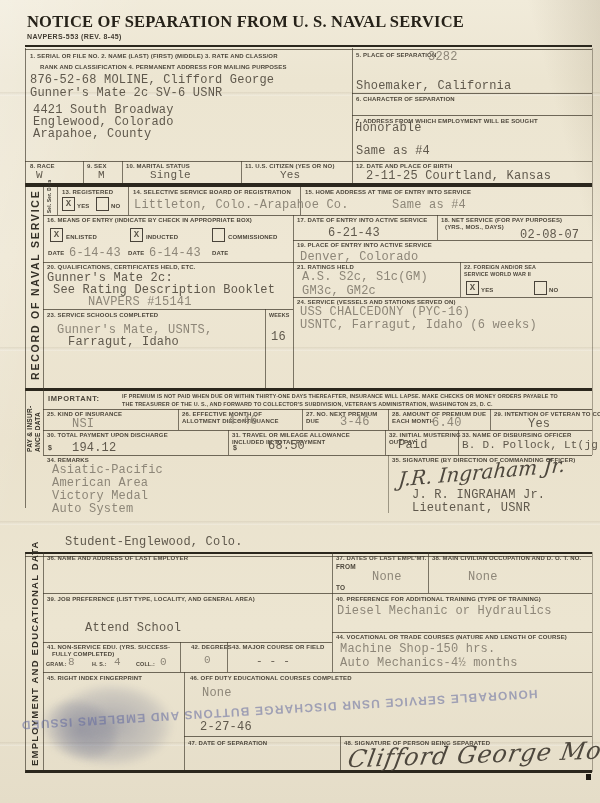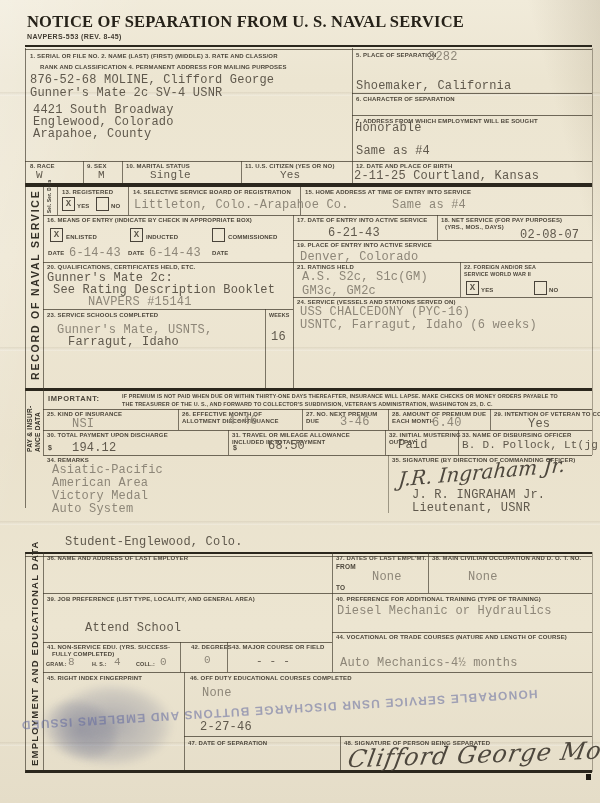--- a/index.html
+++ b/index.html
@@ -107,21 +107,21 @@
   <div class="vl" style="left:332px;top:552px;height:120px"></div>
   <div class="vl" style="left:428px;top:552px;height:41px"></div>
   <div class="vl" style="left:180px;top:642px;height:30px"></div>
   <div class="vl" style="left:227px;top:642px;height:30px"></div>
   <div class="vl" style="left:184px;top:672px;height:98px"></div>
   <div class="vl" style="left:340px;top:736px;height:34px"></div>
 
   <div class="lab" style="left:30px;top:53px">1.  SERIAL OR FILE NO.       2.  NAME  (LAST)   (FIRST)   (MIDDLE)       3.  RATE AND CLASS/OR</div>
   <div class="lab" style="left:40px;top:64px">RANK AND CLASSIFICATION       4.  PERMANENT ADDRESS FOR MAILING PURPOSES</div>
   <div class="t big" style="left:30px;top:73px">876-52-68 MOLINE, Clifford George</div>
-  <div class="t big" style="left:30px;top:86px">Gunner's Mate 2c SV-4 USNR</div>
+  <div class="t big" style="left:30px;top:86px">Gunner's Mate 2c SV-6 USNR</div>
   <div class="t big" style="left:33px;top:103px">4421 South Broadway</div>
   <div class="t big" style="left:33px;top:115px">Englewood, Colorado</div>
   <div class="t big" style="left:33px;top:127px">Arapahoe, County</div>
 
   <div class="lab" style="left:356px;top:52px">5.  PLACE OF SEPARATION</div>
   <div class="t faint big" style="left:428px;top:50px">3282</div>
   <div class="t big" style="left:356px;top:79px">Shoemaker, California</div>
   <div class="lab" style="left:356px;top:96px">6.  CHARACTER OF SEPARATION</div>
   <div class="t big" style="left:355px;top:121px">Honorable</div>
   <div class="lab" style="left:356px;top:118px">7.  ADDRESS FROM WHICH EMPLOYMENT WILL BE SOUGHT</div>
@@ -129,21 +129,21 @@
 
   <div class="lab" style="left:30px;top:163px">8.  RACE</div>
   <div class="t" style="left:36px;top:169px">W</div>
   <div class="lab" style="left:87px;top:163px">9.  SEX</div>
   <div class="t" style="left:98px;top:169px">M</div>
   <div class="lab" style="left:126px;top:163px">10.  MARITAL STATUS</div>
   <div class="t" style="left:150px;top:169px">Single</div>
   <div class="lab" style="left:245px;top:163px">11.  U.S. CITIZEN (YES OR NO)</div>
   <div class="t" style="left:280px;top:169px">Yes</div>
   <div class="lab" style="left:356px;top:163px">12.  DATE AND PLACE OF BIRTH</div>
-  <div class="t big" style="left:354px;top:169px">2-11-25 Courtland, Kansas</div>
+  <div class="t big" style="left:366px;top:169px">2-11-25 Courtland, Kansas</div>
 
   <div class="side" style="left:29px;top:380px">RECORD OF NAVAL SERVICE</div>
   <div class="side" style="left:47px;top:213px;font-size:4.6px;letter-spacing:.3px">Sel. Ser. Data</div>
 
   <div class="lab" style="left:62px;top:189px">13.  REGISTERED</div>
   <div class="cb" style="left:62px;top:197px">X</div>
   <div class="lab" style="left:77px;top:203px">YES</div>
   <div class="cb" style="left:96px;top:197px"></div>
   <div class="lab" style="left:111px;top:203px">NO</div>
   <div class="lab" style="left:133px;top:189px">14.  SELECTIVE SERVICE BOARD OF REGISTRATION</div>
@@ -251,20 +251,21 @@
   <div class="lab" style="left:336px;top:584px;font-size:6.5px">TO</div>
   <div class="lab" style="left:432px;top:555px">38.  MAIN CIVILIAN OCCUPATION AND D. O. T. NO.</div>
   <div class="t big faint" style="left:468px;top:570px">None</div>
 
   <div class="lab" style="left:47px;top:596px">39.  JOB PREFERENCE (LIST TYPE, LOCALITY, AND GENERAL AREA)</div>
   <div class="t big" style="left:85px;top:621px">Attend School</div>
   <div class="lab" style="left:336px;top:596px">40.  PREFERENCE FOR ADDITIONAL TRAINING (TYPE OF TRAINING)</div>
   <div class="t big faint" style="left:337px;top:604px">Diesel Mechanic or Hydraulics</div>
 
   <div class="lab" style="left:336px;top:634px">44.  VOCATIONAL OR TRADE COURSES (NATURE AND LENGTH OF COURSE)</div>
+  <div class="t big faint" style="left:340px;top:642px">Machine Shop-150 hrs.</div>
   <div class="t big faint" style="left:340px;top:656px">Auto Mechanics-4½ months</div>
 
   <div class="lab" style="left:47px;top:644px">41.  NON-SERVICE EDU. (YRS. SUCCESS-</div>
   <div class="lab" style="left:52px;top:651px">FULLY COMPLETED)</div>
   <div class="lab sm" style="left:46px;top:661px">GRAM.:</div>
   <div class="t faint" style="left:68px;top:656px">8</div>
   <div class="lab sm" style="left:92px;top:661px">H. S.:</div>
   <div class="t faint" style="left:114px;top:656px">4</div>
   <div class="lab sm" style="left:136px;top:661px">COLL.:</div>
   <div class="t faint" style="left:160px;top:656px">0</div>

